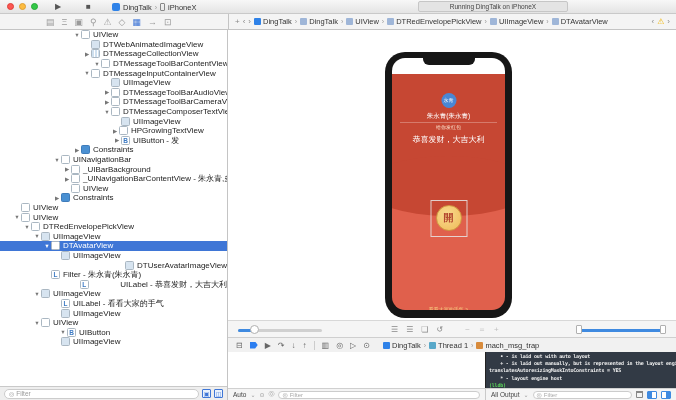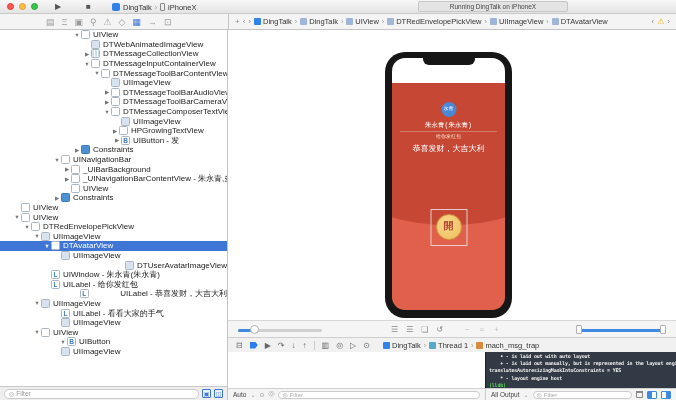--- a/index.html
+++ b/index.html
@@ -56,21 +56,21 @@
              display:flex;align-items:center;gap:2px;padding:0 4px;}
   .blue-sq{width:9px;height:9px;border:1px solid var(--accent);border-radius:1px;background:#eaf2fd;color:var(--accent);
            font-size:6px;line-height:8px;text-align:center;}
 
   
   .canvas{left:228px;top:30px;width:448px;height:290px;background:#fff;}
   .phone{left:157px;top:22px;width:127px;height:266px;background:#161616;border-radius:20px;}
   .screen{left:7px;top:6px;width:113px;height:252px;background:#161616;border-radius:13px;overflow:hidden;}
   .statusstrip{left:0;top:0;width:113px;height:25px;background:#fff;}
   .notch{left:50%;transform:translateX(-50%);top:0;width:52px;height:7px;background:#161616;border-radius:0 0 6px 6px;}
-  .redview{left:0;top:25px;width:113px;height:242px;background:var(--env);overflow:hidden;font-family:Liberation Mono, monospace;}
+  .redview{left:0;top:16px;width:113px;height:242px;background:var(--env);overflow:hidden;}
   .flap{left:0;top:0;width:113px;height:112px;background:var(--envdark);}
   .flap::after{content:"";position:absolute;left:50%;top:112px;transform:translate(-50%,-50%);width:170px;height:60px;
                border-radius:50%;background:var(--envdark);}
   .avatar{left:50%;transform:translateX(-50%);top:19px;width:15px;height:15px;border-radius:50%;background:#4a87d4;
           color:#fff;font-size:5px;line-height:15px;text-align:center;z-index:2;}
   .sender{left:0;width:113px;top:38px;text-align:center;color:#fff;font-size:6.5px;z-index:2;}
   .wireline{left:8px;right:8px;top:47.5px;border-top:1px solid rgba(255,255,255,.28);z-index:2;}
   .subtitle{left:0;width:113px;top:50px;text-align:center;color:rgba(255,236,214,.95);font-size:5px;z-index:2;}
   .greeting{left:0;width:113px;top:60px;text-align:center;color:#fff;font-size:8px;z-index:2;}
   .coin{left:50%;transform:translateX(-50%);top:131px;width:26px;height:26px;border-radius:50%;z-index:3;
@@ -204,29 +204,29 @@
       <div class="trow" style="padding-left: 83px;">
     <span class="arrow"></span>
     <span class="ticon i-image"></span>
     <span class="tlabel">DTWebAnimatedImageView</span>
   </div>
       <div class="trow" style="padding-left: 83px;">
     <span class="arrow">▶</span>
     <span class="ticon i-collection"></span>
     <span class="tlabel">DTMessageCollectionView</span>
   </div>
+      <div class="trow" style="padding-left: 93px;">
+    <span class="arrow">▼</span>
+    <span class="ticon i-view"></span>
+    <span class="tlabel">DTMessageToolBarContentView</span>
+  </div>
       <div class="trow" style="padding-left: 83px;">
     <span class="arrow">▼</span>
     <span class="ticon i-view"></span>
     <span class="tlabel">DTMessageInputContainerView</span>
-  </div>
-      <div class="trow" style="padding-left: 93px;">
-    <span class="arrow">▼</span>
-    <span class="ticon i-view"></span>
-    <span class="tlabel">DTMessageToolBarContentView</span>
   </div>
       <div class="trow" style="padding-left: 103px;">
     <span class="arrow"></span>
     <span class="ticon i-image"></span>
     <span class="tlabel">UIImageView</span>
   </div>
       <div class="trow" style="padding-left: 103px;">
     <span class="arrow">▶</span>
     <span class="ticon i-view"></span>
     <span class="tlabel">DTMessageToolBarAudioView</span>
@@ -317,26 +317,21 @@
     <span class="tlabel">UIImageView</span>
   </div>
       <div class="trow" style="padding-left: 53px; justify-content: flex-end;">
     <span class="arrow"></span>
     <span class="ticon i-image"></span>
     <span class="tlabel">DTUserAvatarImageView</span>
   </div>
       <div class="trow" style="padding-left: 43px;">
     <span class="arrow"></span>
     <span class="ticon i-label">L</span>
-    <span class="tlabel">UIWindow - 朱永青(朱永青)</span>
-  </div>
-      <div class="trow" style="padding-left: 43px;">
-    <span class="arrow"></span>
-    <span class="ticon i-label">L</span>
-    <span class="tlabel">UILabel - 给你发红包</span>
+    <span class="tlabel">Filter - 朱永青(朱永青)</span>
   </div>
       <div class="trow" style="padding-left: 43px; justify-content: space-between;">
     <span class="arrow"></span>
     <span class="ticon i-label">L</span>
     <span class="tlabel">UILabel - 恭喜发财，大吉大利</span>
   </div>
       <div class="trow" style="padding-left: 33px;">
     <span class="arrow">▼</span>
     <span class="ticon i-image"></span>
     <span class="tlabel">UIImageView</span>

